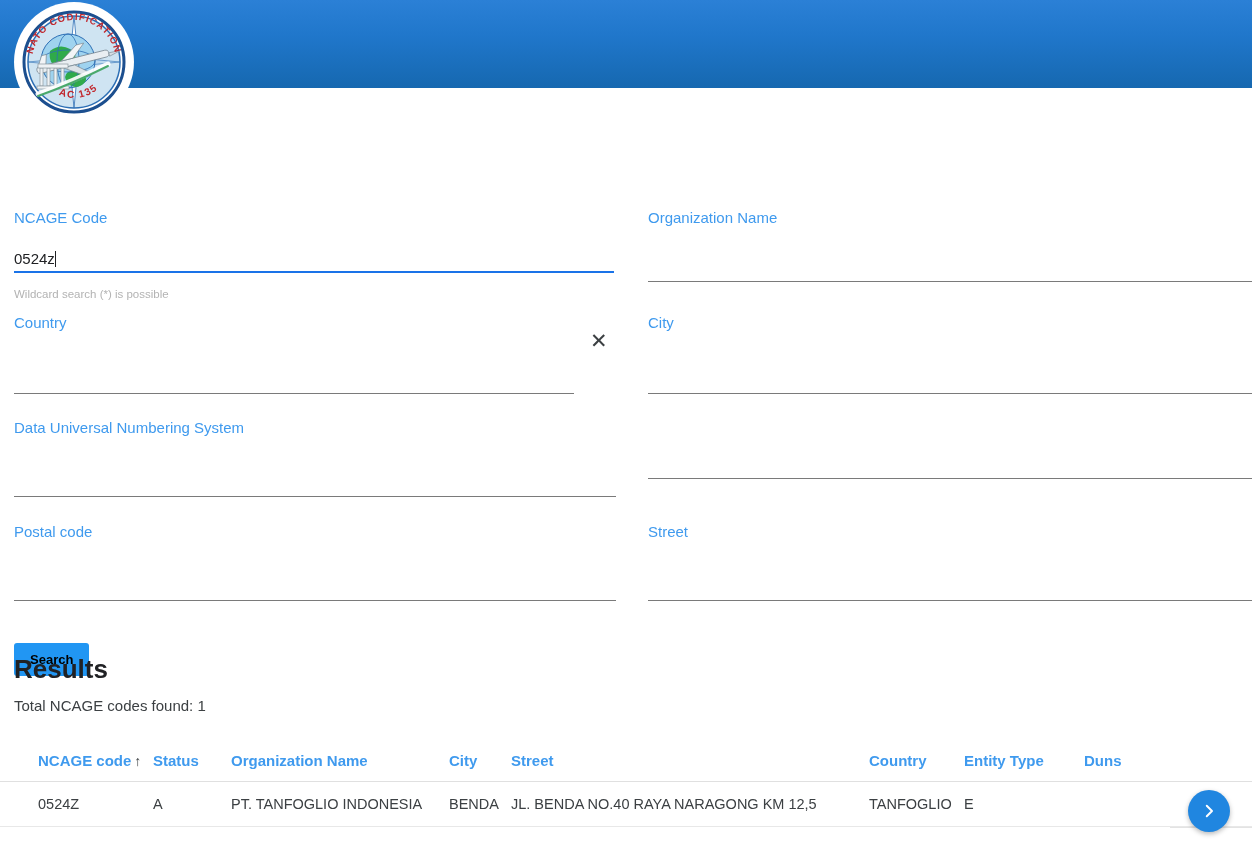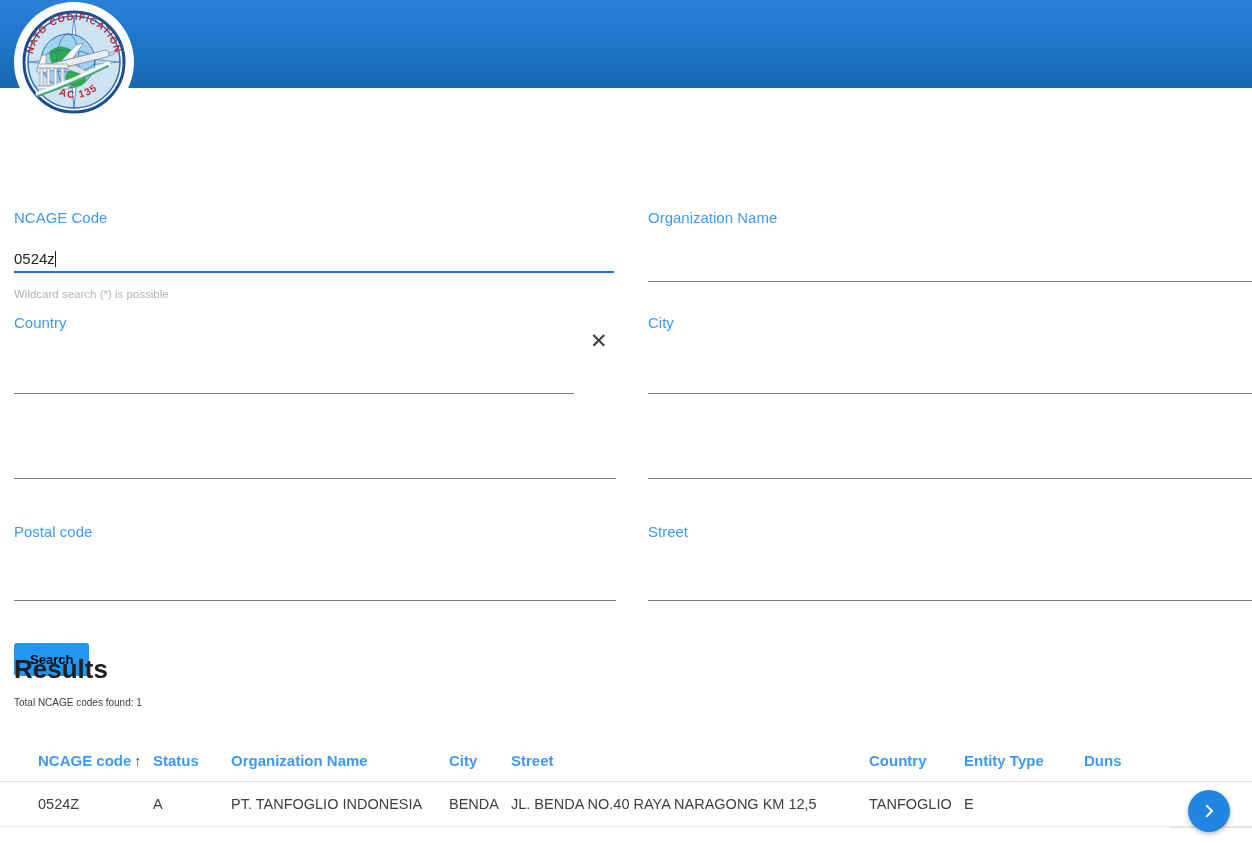--- a/index.html
+++ b/index.html
@@ -133,21 +133,21 @@
     left: 14px;
     top: 654px;
     font-size: 26px;
     font-weight: bold;
     color: #202124;
   }
   .results-count {
     position: absolute;
     left: 14px;
     top: 697px;
-    font-size: 10px;
+    font-size: 15px;
     color: #3c4043;
   }
 
   .table-wrap {
     position: absolute;
     left: 0;
     top: 740px;
     width: 1252px;
     height: 103px;
     overflow: hidden;
@@ -298,20 +298,21 @@
 
   <div class="field" style="left:648px; top:226px; width:604px;">
     <div class="field-label">City</div>
     <div style="margin-top:37px;">
       <input class="field-input" type="text" value="" style="">
       <div class="underline"></div>
     </div>
   </div>
 
   <div class="field" style="left:14px; top:331px; width:602px;">
+    <div class="field-label">Data Universal Numbering System</div>
     <div style="margin-top:35px;">
       <input class="field-input" type="text" value="" style="">
       <div class="underline"></div>
     </div>
   </div>
 
   <div class="field" style="left:648px; top:331px; width:604px;">
     <div style="margin-top:35px;">
       <input class="field-input" type="text" value="" style="">
       <div class="underline"></div>

